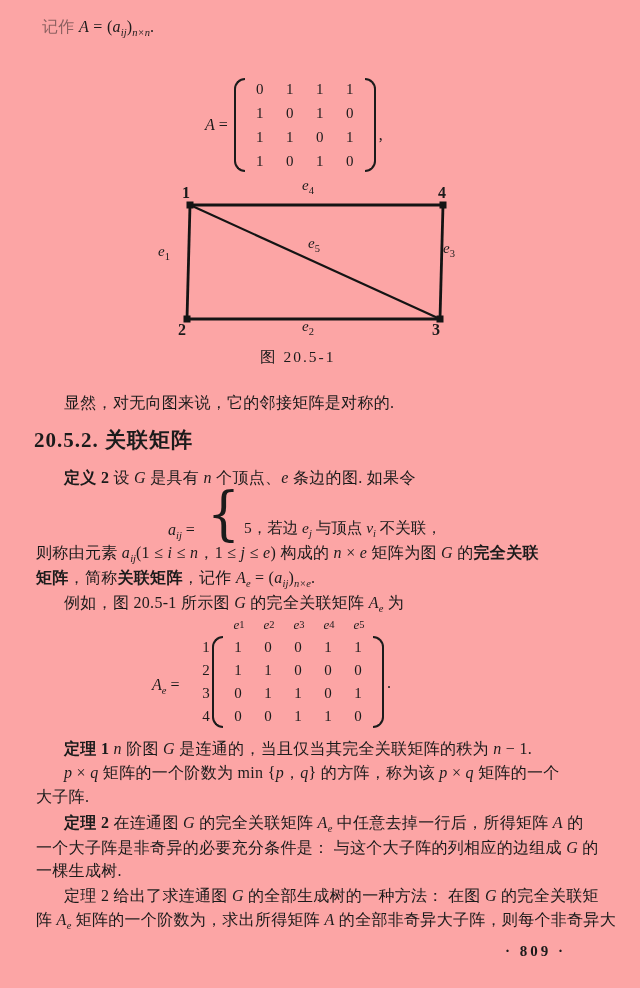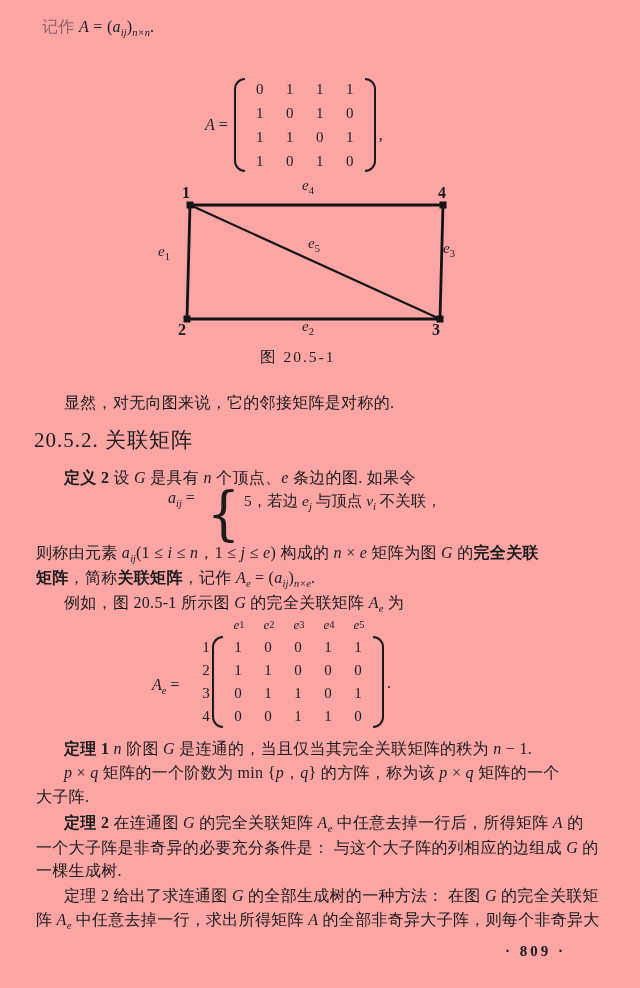--- a/index.html
+++ b/index.html
@@ -34,28 +34,28 @@
   .inc .mcell { width:30px; height:23px; }
   .inc-headers { display:flex; margin-left:24px; height:22px; }
   .inc-h { width:30px; display:flex; align-items:center; justify-content:center; font-size:13px; }
   .inc-main { display:flex; }
   .inc-wrap { display:flex; flex-direction:column; }
   .inc-rowlabels .litem { width:12px; height:23px; display:flex; align-items:center;
     justify-content:center; font-size:15px; margin-top:0; }
   .inc-rowlabels { margin-top:22px; }
   .inc .mtrail { transform:translateY(60px); }
   
-  .cases { position:absolute; display:flex; align-items:flex-start; }
+  .cases { position:absolute; display:flex; align-items:flex-end; }
   .brace { font-size:52px; font-weight:300; line-height:50px; margin:0 4px 0 6px;
     transform:scaleY(1.12); font-family:"DejaVu Serif",serif; }
   .case-rows .line2 { position:static; white-space:nowrap; line-height:23px; font-size:15.5px; }
   
   .fig-label { position:absolute; white-space:nowrap; font-size:15px; }
   .v-num { font-weight:bold; font-size:16px; }
-  .heading { position:absolute; font-weight:normal; font-size:21px; letter-spacing:1px; }
+  .heading { position:absolute; font-weight:bold; font-size:21px; letter-spacing:1px; }
   .caption { position:absolute; font-size:15.5px; letter-spacing:2px; }
   .pagenum { position:absolute; font-weight:bold; font-size:15px; letter-spacing:3px; }
 </style>
 </head>
 <body>
 
 <div class="page">
 
   <div class="line" style="left:42px; top:16px;"><span class="faded">记作  </span><span class="it">A</span><span> = (</span><span class="it">a</span><sub class="it">ij</sub><span>)</span><sub class="it">n×n</sub><span>.</span></div>
 
@@ -206,16 +206,16 @@
 
   <div class="line" style="left:64px; top:738px;"><span class="bd">定理 1</span><span>  </span><span class="it">n</span><span> 阶图 </span><span class="it">G</span><span> 是连通的，当且仅当其完全关联矩阵的秩为 </span><span class="it">n</span><span> − 1.</span></div>
   <div class="line" style="left:64px; top:762px;"><span class="it">p</span><span> × </span><span class="it">q</span><span> 矩阵的一个阶数为 min {</span><span class="it">p</span><span>，</span><span class="it">q</span><span>} 的方阵，称为该 </span><span class="it">p</span><span> × </span><span class="it">q</span><span> 矩阵的一个</span></div>
   <div class="line" style="left:36px; top:786px;"><span>大子阵.</span></div>
 
   <div class="line" style="left:64px; top:812px;text-align:right;"><span class="bd">定理 2</span><span>  在连通图 </span><span class="it">G</span><span> 的完全关联矩阵 </span><span class="it">A</span><sub class="it">e</sub><span> 中任意去掉一行后，所得矩阵 </span><span class="it">A</span><span> 的</span></div>
   <div class="line" style="left:36px; top:837px;"><span>一个大子阵是非奇异的必要充分条件是： 与这个大子阵的列相应的边组成 </span><span class="it">G</span><span> 的</span></div>
   <div class="line" style="left:36px; top:860px;"><span>一棵生成树.</span></div>
 
   <div class="line" style="left:64px; top:885px;"><span>定理 2 给出了求连通图 </span><span class="it">G</span><span> 的全部生成树的一种方法： 在图 </span><span class="it">G</span><span> 的完全关联矩</span></div>
-  <div class="line" style="left:36px; top:909px;"><span>阵 </span><span class="it">A</span><sub class="it">e</sub><span> 中任意去掉一行，求出所得矩阵 </span><span class="it">A</span><span> 的全部非奇异大子阵，则每个非奇异大</span></div>
+  <div class="line" style="left:36px; top:909px;"><span>阵 </span><span class="it">A</span><sub class="it">e</sub><span> 矩阵的一个阶数为，求出所得矩阵 </span><span class="it">A</span><span> 的全部非奇异大子阵，则每个非奇异大</span></div>
 
   <div class="pagenum" style="left:505px; top:943px;">· 809 ·</div>
 </div>
 
 </body></html>

